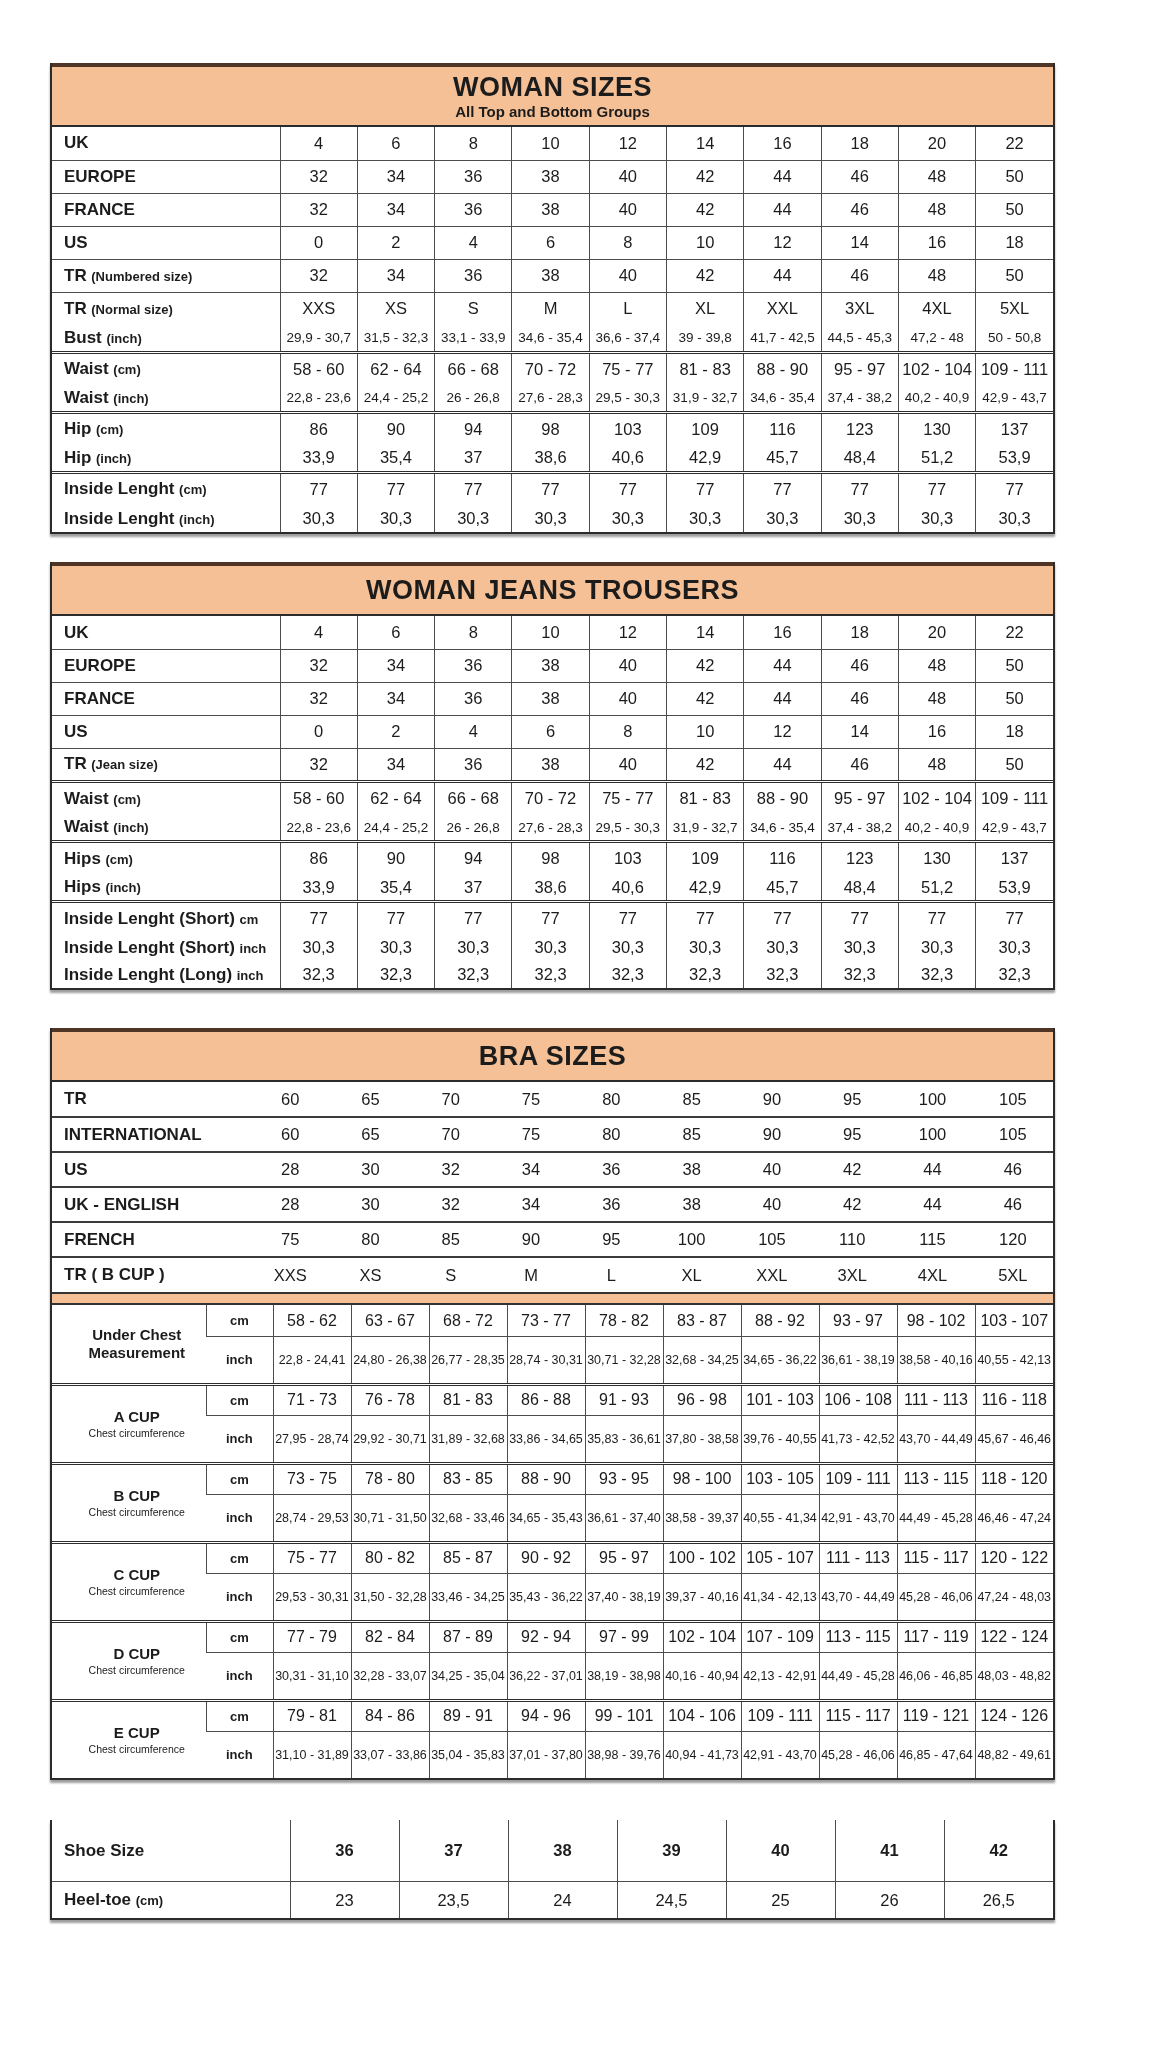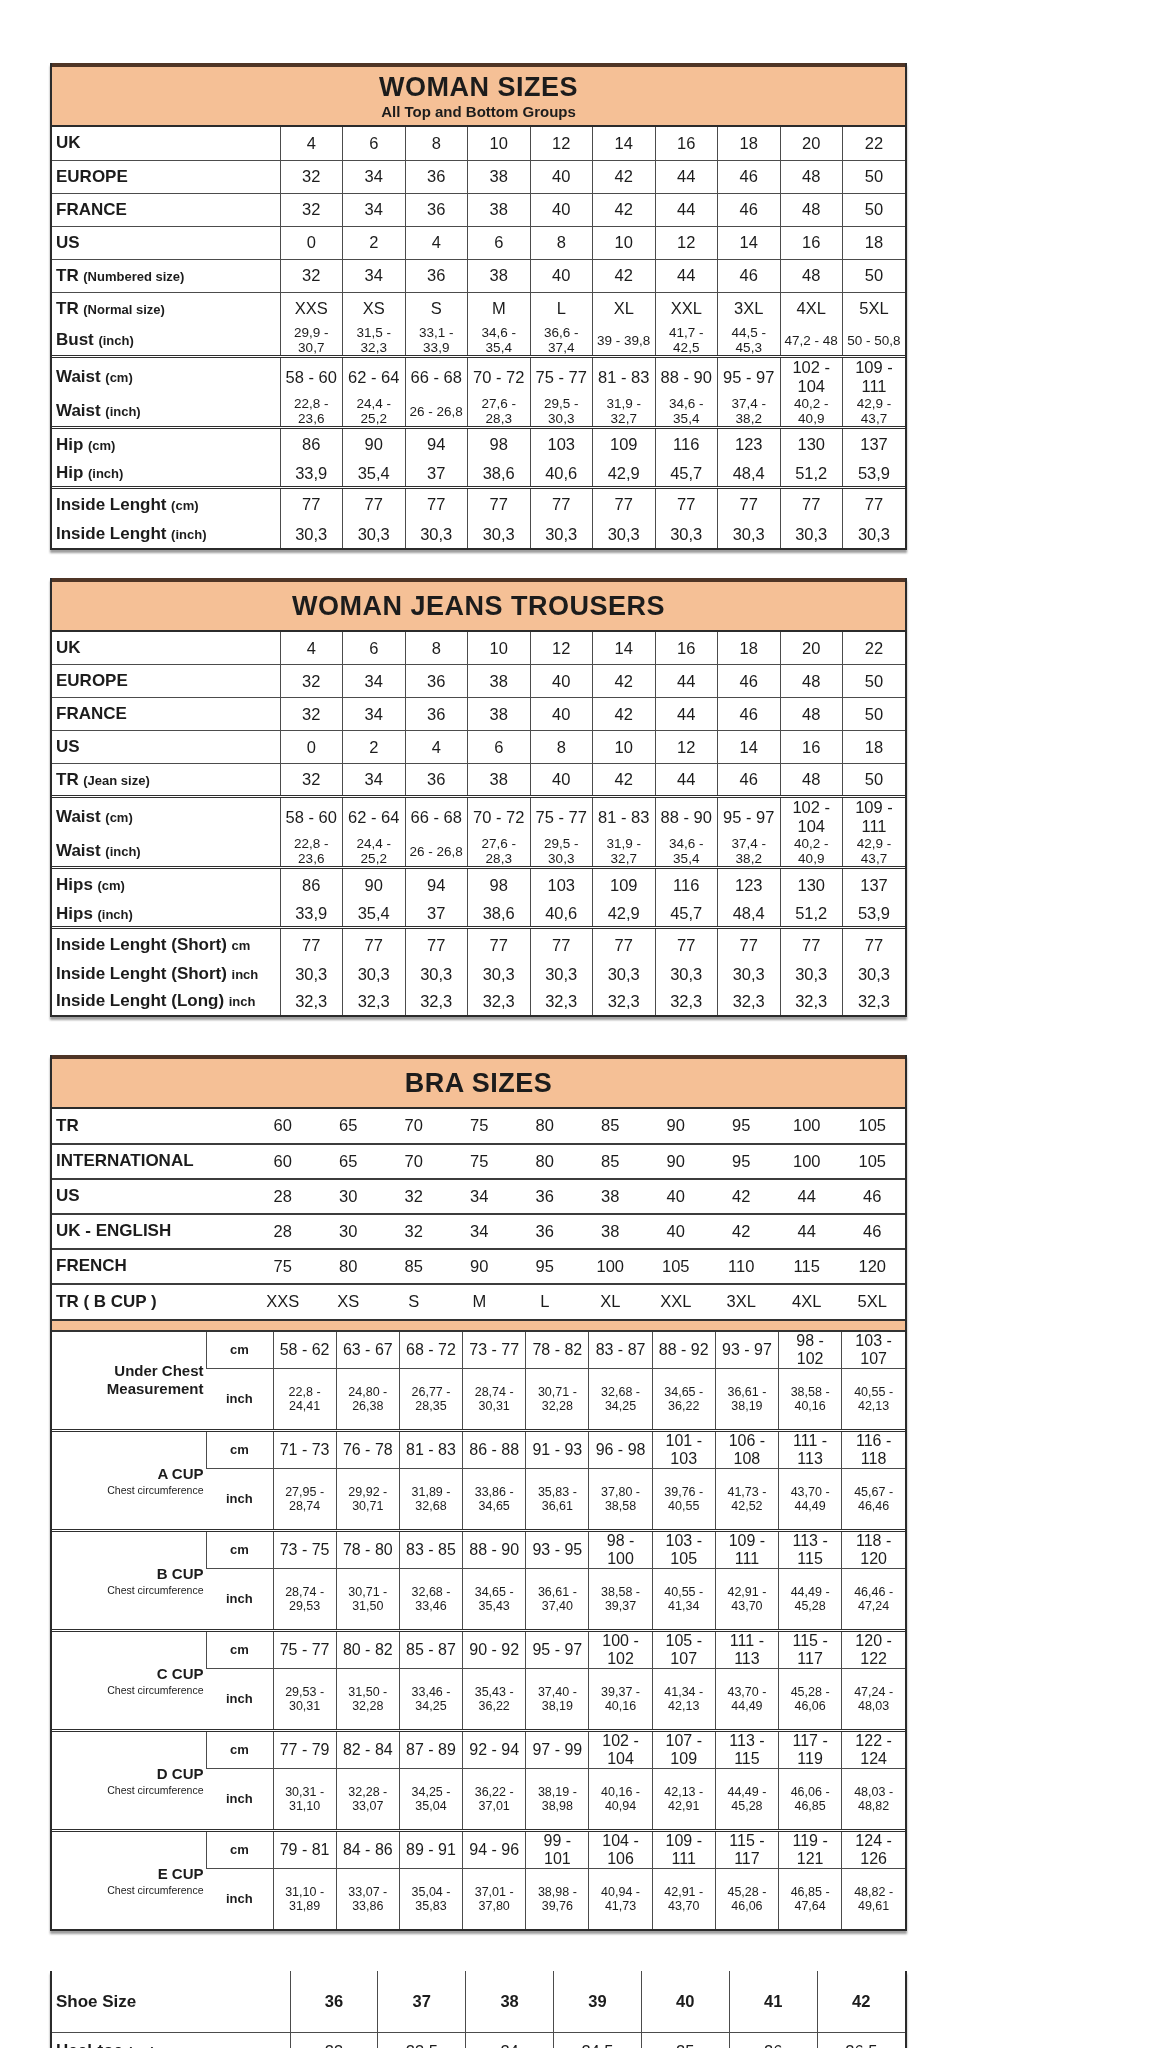--- a/index.html
+++ b/index.html
@@ -1,42 +1,42 @@
 <!DOCTYPE html>
 <html><head>
 <meta charset="utf-8">
 <style>
   *{box-sizing:border-box;margin:0;padding:0}
   body{width:1164px;height:2048px;background:#ffffff;font-family:"Liberation Sans",sans-serif;color:#1c1c1c;overflow:hidden}
   .page{padding:63px 46px 60px 50px}
-  section.tblwrap{width:857px;border:2px solid #2b2b2b;border-top:none;background:#fff;
+  section.tblwrap{width:1005px;border:2px solid #2b2b2b;border-top:none;background:#fff;
     box-shadow:0 3px 2px rgba(40,40,40,.45)}
   .band{background:#f5c096;border-top:4px solid #4f3526;border-bottom:2px solid #2b2b2b;text-align:center;padding:10px 0 9px}
   .band.has-sub{padding:6px 0 5px}
   .band-title{font-size:27px;font-weight:bold;letter-spacing:.5px;line-height:1.08}
   .band-sub{font-size:15px;font-weight:bold;margin-top:1px}
   .band-sub:empty{display:none}
   table{border-collapse:collapse;width:100%;table-layout:fixed}
   td{border-left:1px solid #4c4c4c;text-align:center;font-size:16.5px;vertical-align:middle;padding:0 2px}
   td:first-child{border-left:none}
   tr.r{height:33px}
   tr.sep-thin td{border-top:1px solid #4c4c4c}
   tr.sep-thick td{border-top:3px double #2e2e2e}
   tr.sep-none td,tr.sep-nosep td{border-top:none}
   tr.small td.val{font-size:13.5px}
   tr.inchrow{height:27px}
-  td.lbl{text-align:left;padding-left:4px;white-space:nowrap}
+  td.lbl{text-align:left;padding-left:12px;white-space:nowrap}
   .lbl-main{font-weight:bold;font-size:17px}
   .lbl-unit{font-weight:bold;font-size:13px}
   
   table.noline td{border-left:none}
   table.noline tr.r{height:35px}
   table.noline tr.sep-thin td{border-top:2px solid #3c3c3c}
   
-  td.cup-lbl{text-align:right;padding-left:18px;vertical-align:middle}
+  td.cup-lbl{text-align:center;padding-left:18px;vertical-align:middle}
   .cup-name{font-weight:bold;font-size:15px;line-height:1.2}
   .cup-sub{font-size:10.5px;line-height:1.2;margin-top:1px}
   td.unitcell{font-weight:bold;font-size:13px}
   tr.cupcm{height:31px}
   tr.cupcm td.val{font-size:16px}
   tr.cupinch{height:28px}
   tr.cupinch td.val{font-size:12.5px;padding:16px 1px}
   .strip{height:13px;background:#f5c096;border-top:2px solid #333;border-bottom:2px solid #333}
   
   tr.boldvals td.val{font-weight:bold}

